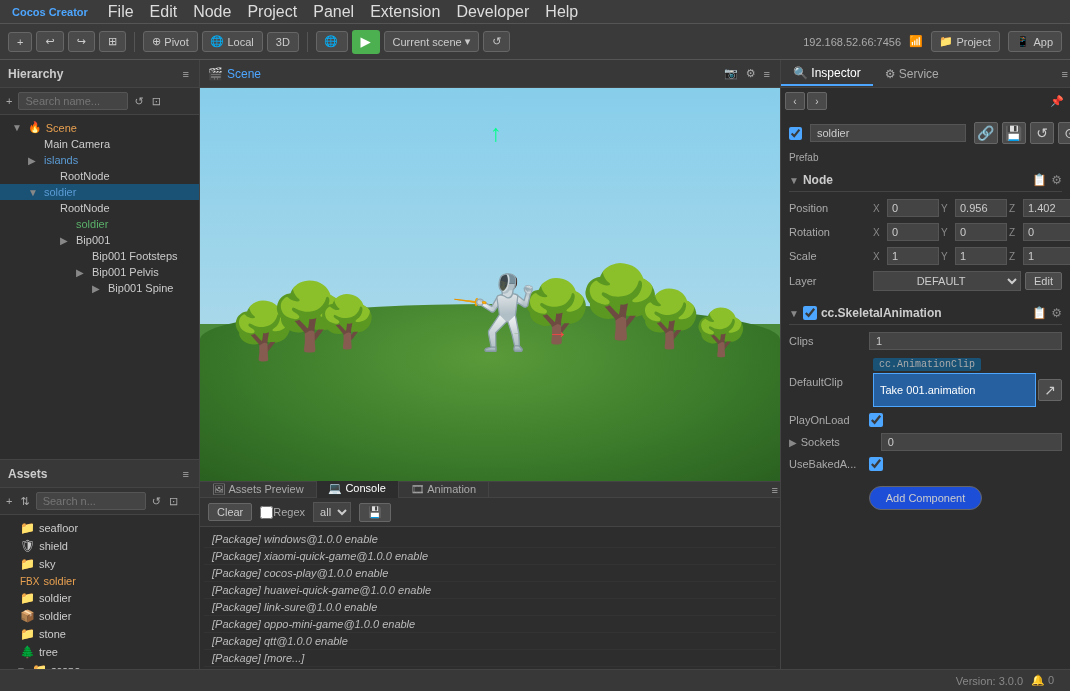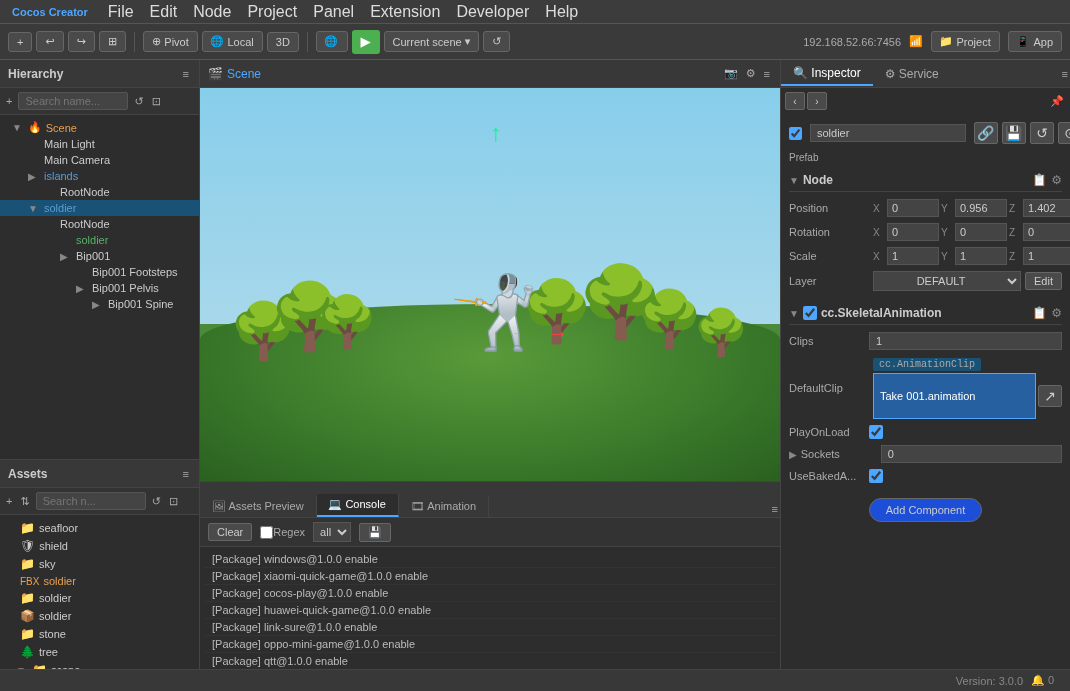--- a/index.html
+++ b/index.html
@@ -41,26 +41,26 @@
 
     
     .center-area { flex: 1; display: flex; flex-direction: column; }
     .scene-header { background: #383838; padding: 4px 8px; display: flex; align-items: center; justify-content: space-between; border-bottom: 1px solid #444; height: 28px; }
     .scene-title { color: #4da6ff; font-size: 12px; display: flex; align-items: center; gap: 4px; }
     .scene-viewport { flex: 1; background: #1a1a1a; position: relative; overflow: hidden; min-height: 0; }
     .scene-canvas { width: 100%; height: 100%; background: linear-gradient(180deg, #87ceeb 0%, #87ceeb 60%, #4a8a3a 60%, #4a8a3a 100%); position: relative; overflow: hidden; }
 
     
     .bottom-panel { height: 210px; background: #2d2d2d; border-top: 1px solid #444; display: flex; flex-direction: column; }
-    .bottom-tabs { background: #383838; display: flex; align-items: flex-end; border-bottom: 1px solid #444; height: 36px; }
+    .bottom-tabs { background: #383838; display: flex; align-items: center; border-bottom: 1px solid #444; height: 16px; }
     .bottom-tab { padding: 4px 12px; color: #aaa; cursor: pointer; font-size: 11px; border-right: 1px solid #444; }
     .bottom-tab.active { color: #fff; border-bottom: 2px solid #4da6ff; background: #2d2d2d; }
     .console-toolbar { padding: 4px 8px; background: #333; border-bottom: 1px solid #444; display: flex; align-items: center; gap: 8px; }
     .console-btn { background: #4a4a4a; border: 1px solid #666; color: #ccc; padding: 2px 8px; cursor: pointer; border-radius: 2px; font-size: 11px; }
-    .console-content { flex: 1; overflow-y: auto; padding: 4px; }
+    .console-content { flex: 1; overflow-y: auto; padding: 4px; font-style: italic; }
     .console-line { padding: 2px 8px; font-size: 11px; color: #bbb; border-bottom: 1px solid #333; }
 
     
     .inspector-panel { width: 290px; background: #2d2d2d; border-left: 1px solid #444; display: flex; flex-direction: column; overflow: hidden; }
     .inspector-tabs { background: #383838; display: flex; align-items: center; border-bottom: 1px solid #444; height: 28px; }
     .inspector-tab { padding: 4px 12px; color: #aaa; cursor: pointer; font-size: 12px; }
     .inspector-tab.active { color: #fff; border-bottom: 2px solid #4da6ff; }
     .inspector-content { flex: 1; overflow-y: auto; padding: 8px; }
 
     
@@ -88,21 +88,21 @@
 
     .component-header { display: flex; align-items: center; gap: 4px; padding: 4px 0; border-bottom: 1px solid #444; margin-bottom: 4px; margin-top: 8px; }
     .component-checkbox { width: 14px; height: 14px; }
     .component-name { color: #ccc; font-size: 12px; font-weight: bold; flex: 1; }
     .component-icons { display: flex; gap: 4px; }
 
     .clips-row { display: flex; align-items: center; padding: 3px 0; }
     .clips-label { color: #aaa; font-size: 11px; min-width: 80px; }
     .clips-val { background: #444; border: 1px solid #555; color: #ccc; padding: 2px 6px; font-size: 11px; flex: 1; }
     .clip-tag { background: #1a5276; color: #aaa; font-size: 10px; padding: 1px 6px; margin-bottom: 2px; display: inline-block; border-radius: 2px; font-family: Liberation Mono, monospace; }
-    .clip-input { background: #2660a0; border: 1px solid #4da6ff; color: #fff; padding: 16px 6px; font-size: 11px; width: 100%; }
+    .clip-input { background: #2660a0; border: 1px solid #4da6ff; color: #fff; padding: 10px 6px; font-size: 11px; width: 100%; }
 
     .checkbox-row { display: flex; align-items: center; padding: 3px 0; }
     .checkbox-label { color: #aaa; font-size: 11px; min-width: 80px; }
     .checkbox-val { width: 14px; height: 14px; }
 
     .add-component-btn { background: #1d4ed8; border: 1px solid #666; color: #ccc; padding: 5px 16px; cursor: pointer; border-radius: 12px; font-size: 11px; display: block; margin: 12px auto 0; }
 
     .nav-arrows { display: flex; gap: 2px; padding: 4px; }
     .nav-arrow { background: #4a4a4a; border: 1px solid #666; color: #ccc; width: 20px; height: 18px; display: flex; align-items: center; justify-content: center; cursor: pointer; font-size: 10px; border-radius: 2px; }
     .assets-search { padding: 4px; background: #333; border-bottom: 1px solid #444; display: flex; align-items: center; gap: 4px; }
@@ -175,25 +175,20 @@
 
       <div class="tree-item">
         <span class="indent" style="width:0px"></span>
         <span class="arrow">▼</span>
         <span class="icon color-orange">🔥</span>
         <span class="label color-orange">Scene</span>
       </div>
       <div class="tree-item">
         <span class="indent" style="width:16px"></span>
         <span class="arrow"></span>
-        <span class="label">Main Light</span>
-      </div>
-      <div class="tree-item">
-        <span class="indent" style="width:16px"></span>
-        <span class="arrow"></span>
         <span class="label">Main Camera</span>
       </div>
       <div class="tree-item">
         <span class="indent" style="width:16px"></span>
         <span class="arrow">▶</span>
         <span class="label color-blue">islands</span>
       </div>
       <div class="tree-item">
         <span class="indent" style="width:32px"></span>
         <span class="arrow"></span>

